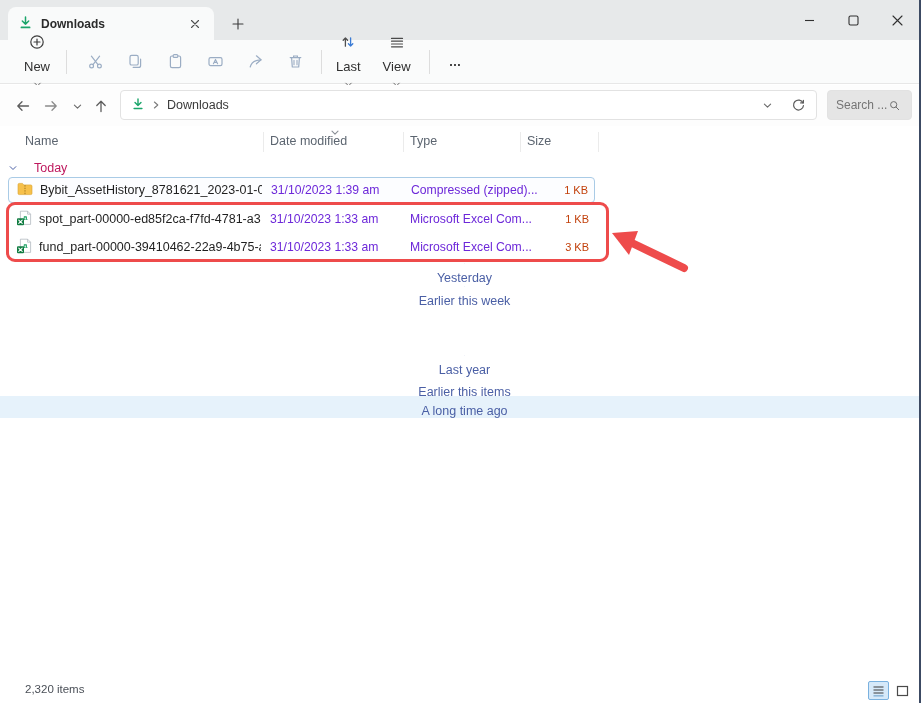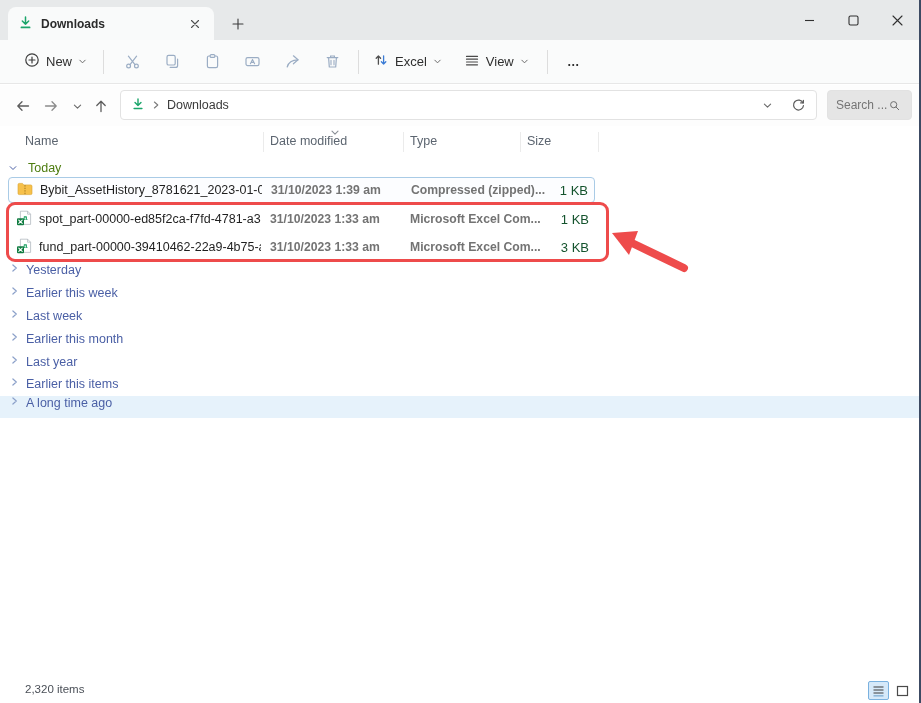--- a/index.html
+++ b/index.html
@@ -17,21 +17,21 @@
          border-radius:8px 8px 0 0; display:flex; align-items:center; padding:0 10px; gap:8px; }
   .tab-title { font-size:12px; font-weight:700; color:#2b2b2b; flex:1 1 auto; white-space:nowrap; overflow:hidden; }
   .tab-close { width:18px; height:18px; display:flex; align-items:center; justify-content:center; border-radius:4px; }
   .newtab-btn { position:absolute; left:226px; top:12px; width:24px; height:24px; display:flex; align-items:center; justify-content:center; color:#3b3b3b; font-size:16px; }
   .win-controls { position:absolute; right:2px; top:0; height:40px; display:flex; }
   .win-btn { width:44px; height:40px; display:flex; align-items:center; justify-content:center; }
 
   
   .commandbar { position:absolute; top:40px; left:0; width:921px; height:44px; background:#fafbfb;
                 border-bottom:1px solid #e7e7e7; display:flex; align-items:center; padding:0 0 0 16px; }
-  .cmd-btn { display:flex; align-items:center; gap:6px; padding:6px 8px; border-radius:4px; color:#2f2f2f; font-size:13px; }
+  .cmd-btn { display:flex; align-items:center; gap:6px; padding:6px 8px; border-radius:4px; color:#2f2f2f; font-size:13px;flex-direction:column; }
   .icon-btn { width:40px; height:32px; display:flex; align-items:center; justify-content:center; border-radius:4px; }
   .cmd-sep { width:1px; height:24px; background:#dddddd; margin:0 6px; }
 
   
   .navbar { position:absolute; top:85px; left:0; width:921px; height:41px; background:#fdfdfd; }
   .nav-btn { position:absolute; top:8px; width:26px; height:26px; display:flex; align-items:center; justify-content:center; border-radius:4px; }
   .addressbar { position:absolute; left:120px; top:5px; width:697px; height:30px; background:#ffffff;
                 border:1px solid #e2e2e2; border-radius:4px; display:flex; align-items:center; padding:0 6px 0 10px; gap:7px; }
   .addr-text { font-size:12.5px; color:#3a3a3a; }
   .addr-spacer { flex:1 1 auto; }
@@ -42,35 +42,35 @@
                      font-family:"Liberation Sans","DejaVu Sans",sans-serif; background:transparent; }
 
   
   .main { position:absolute; top:126px; left:0; width:919px; height:553px; background:#ffffff; }
   .col-headers { position:absolute; top:6px; left:0; width:919px; height:20px; color:#5c6570; font-size:12.5px; }
   .col-label { position:absolute; top:2px; white-space:nowrap; }
   .col-name { left:25px; } .col-date { left:270px; } .col-type { left:410px; } .col-size { left:527px; }
   .col-sep { position:absolute; top:0; width:1px; height:20px; background:#ebebeb; }
   .sort-chev { position:absolute; left:330px; top:-6px; }
 
-  .group-header { position:absolute; left:8px; height:20px; display:flex; align-items:center; gap:10px;
-                  color:#4d7c0f; font-size:12.5px; }
-  .group-row { position:absolute; left:0; width:919px; height:22px; display:flex; 
-               padding-left:10px; gap:7px; color:#4a5fa5; font-size:12.5px; }
+  .group-header { position:absolute; left:8px; height:20px; display:flex; align-items:center; gap:16px;
+                  color:#be185d; font-size:12.5px; }
+  .group-row { position:absolute; left:0; width:919px; height:22px; display:flex; align-items:center;
+               padding-left:10px; gap:7px; color:#4a5fa5; font-size:12.5px;flex-direction:column; }
   .group-row.highlight { background:#e6f2fb; }
 
   .file-row { position:absolute; left:8px; width:587px; height:26px; border-radius:4px; }
   .file-row.selected { border:1px solid #a9cbe6; background:#fcfdff; }
   .cell-name { position:absolute; left:8px; top:0; height:100%; display:flex; align-items:center; gap:7px; width:245px; overflow:hidden; }
   .fname { white-space:nowrap; overflow:hidden; color:#1f1f1f; font-size:12.5px; }
   .cell-date, .cell-type { position:absolute; top:0; height:100%; display:flex; align-items:center;
-                           color:#737373; font-size:12.2px; white-space:nowrap;font-weight:bold; }
+                           color:#6d28d9; font-size:12.2px; white-space:nowrap; }
   .cell-date { left:262px; } .cell-type { left:402px; }
   .cell-size { position:absolute; right:6px; top:0; height:100%; display:flex; align-items:center;
-               justify-content:flex-end; width:64px; color:#14532d; font-size:13px; }
+               justify-content:flex-end; width:64px; color:#c2410c; font-size:11px; }
 
   
   .anno-rect { position:absolute; left:6px; top:202px; width:603px; height:60px;
                border:3px solid #ee4b4b; border-radius:9px; pointer-events:none; z-index:40; }
   .anno-arrow { position:absolute; left:602px; top:224px; z-index:40; pointer-events:none; }
 
   
   .statusbar { position:absolute; left:0; top:679px; width:919px; height:24px; background:#ffffff; }
   .status-count { position:absolute; left:25px; top:4px; color:#4a4f57; font-size:11.5px; }
   .view-toggles { position:absolute; right:6px; top:2px; display:flex; gap:3px; align-items:center; }
@@ -172,21 +172,21 @@
       </svg>
   </div>
   <div class="cmd-sep"></div>
   <div class="cmd-btn">
     <span>
       <svg width="16" height="16" viewBox="0 0 16 16" fill="none">
           <path d="M5.4 12.2V4M3.2 6.2 5.4 4l2.2 2.2" stroke="#4f4f4f" stroke-width="1.3" stroke-linecap="round" stroke-linejoin="round"></path>
           <path d="M10.6 3.8V12M12.8 9.8 10.6 12 8.4 9.8" stroke="#3a7bd5" stroke-width="1.3" stroke-linecap="round" stroke-linejoin="round"></path>
         </svg>
     </span>
-    <span>Excel</span>
+    <span>Last</span>
     <svg width="9" height="9" viewBox="0 0 10 10" fill="none">
         <path d="M2 3.5 5 6.5 8 3.5" stroke="#6a6a6a" stroke-width="1.1" stroke-linecap="round" stroke-linejoin="round"></path>
       </svg>
   </div>
   <div class="cmd-btn" style="margin-left:6px">
     <span>
       <svg width="16" height="16" viewBox="0 0 16 16" fill="none">
           <path d="M2.5 4.4h11M2.5 7.2h11M2.5 10h11M2.5 12.8h11" stroke="#4a4a4a" stroke-width="1.2" stroke-linecap="round"></path>
         </svg>
     </span>
@@ -336,32 +336,20 @@
         <path d="M2.4 2 5.8 5 2.4 8" stroke="#8ba0c9" stroke-width="1.2" stroke-linecap="round" stroke-linejoin="round"></path>
       </svg>
     <span>Yesterday</span>
   </div>
   <div class="group-row" style="top:160px">
     <svg width="9" height="10" viewBox="0 0 8 10" fill="none">
         <path d="M2.4 2 5.8 5 2.4 8" stroke="#8ba0c9" stroke-width="1.2" stroke-linecap="round" stroke-linejoin="round"></path>
       </svg>
     <span>Earlier this week</span>
   </div>
-  <div class="group-row" style="top:183px">
-    <svg width="9" height="10" viewBox="0 0 8 10" fill="none">
-        <path d="M2.4 2 5.8 5 2.4 8" stroke="#8ba0c9" stroke-width="1.2" stroke-linecap="round" stroke-linejoin="round"></path>
-      </svg>
-    <span>Last week</span>
-  </div>
-  <div class="group-row" style="top:206px">
-    <svg width="9" height="10" viewBox="0 0 8 10" fill="none">
-        <path d="M2.4 2 5.8 5 2.4 8" stroke="#8ba0c9" stroke-width="1.2" stroke-linecap="round" stroke-linejoin="round"></path>
-      </svg>
-    <span>Earlier this month</span>
-  </div>
   <div class="group-row" style="top:229px">
     <svg width="9" height="10" viewBox="0 0 8 10" fill="none">
         <path d="M2.4 2 5.8 5 2.4 8" stroke="#8ba0c9" stroke-width="1.2" stroke-linecap="round" stroke-linejoin="round"></path>
       </svg>
     <span>Last year</span>
   </div>
   <div class="group-row" style="top:251px">
     <svg width="9" height="10" viewBox="0 0 8 10" fill="none">
         <path d="M2.4 2 5.8 5 2.4 8" stroke="#8ba0c9" stroke-width="1.2" stroke-linecap="round" stroke-linejoin="round"></path>
       </svg>

